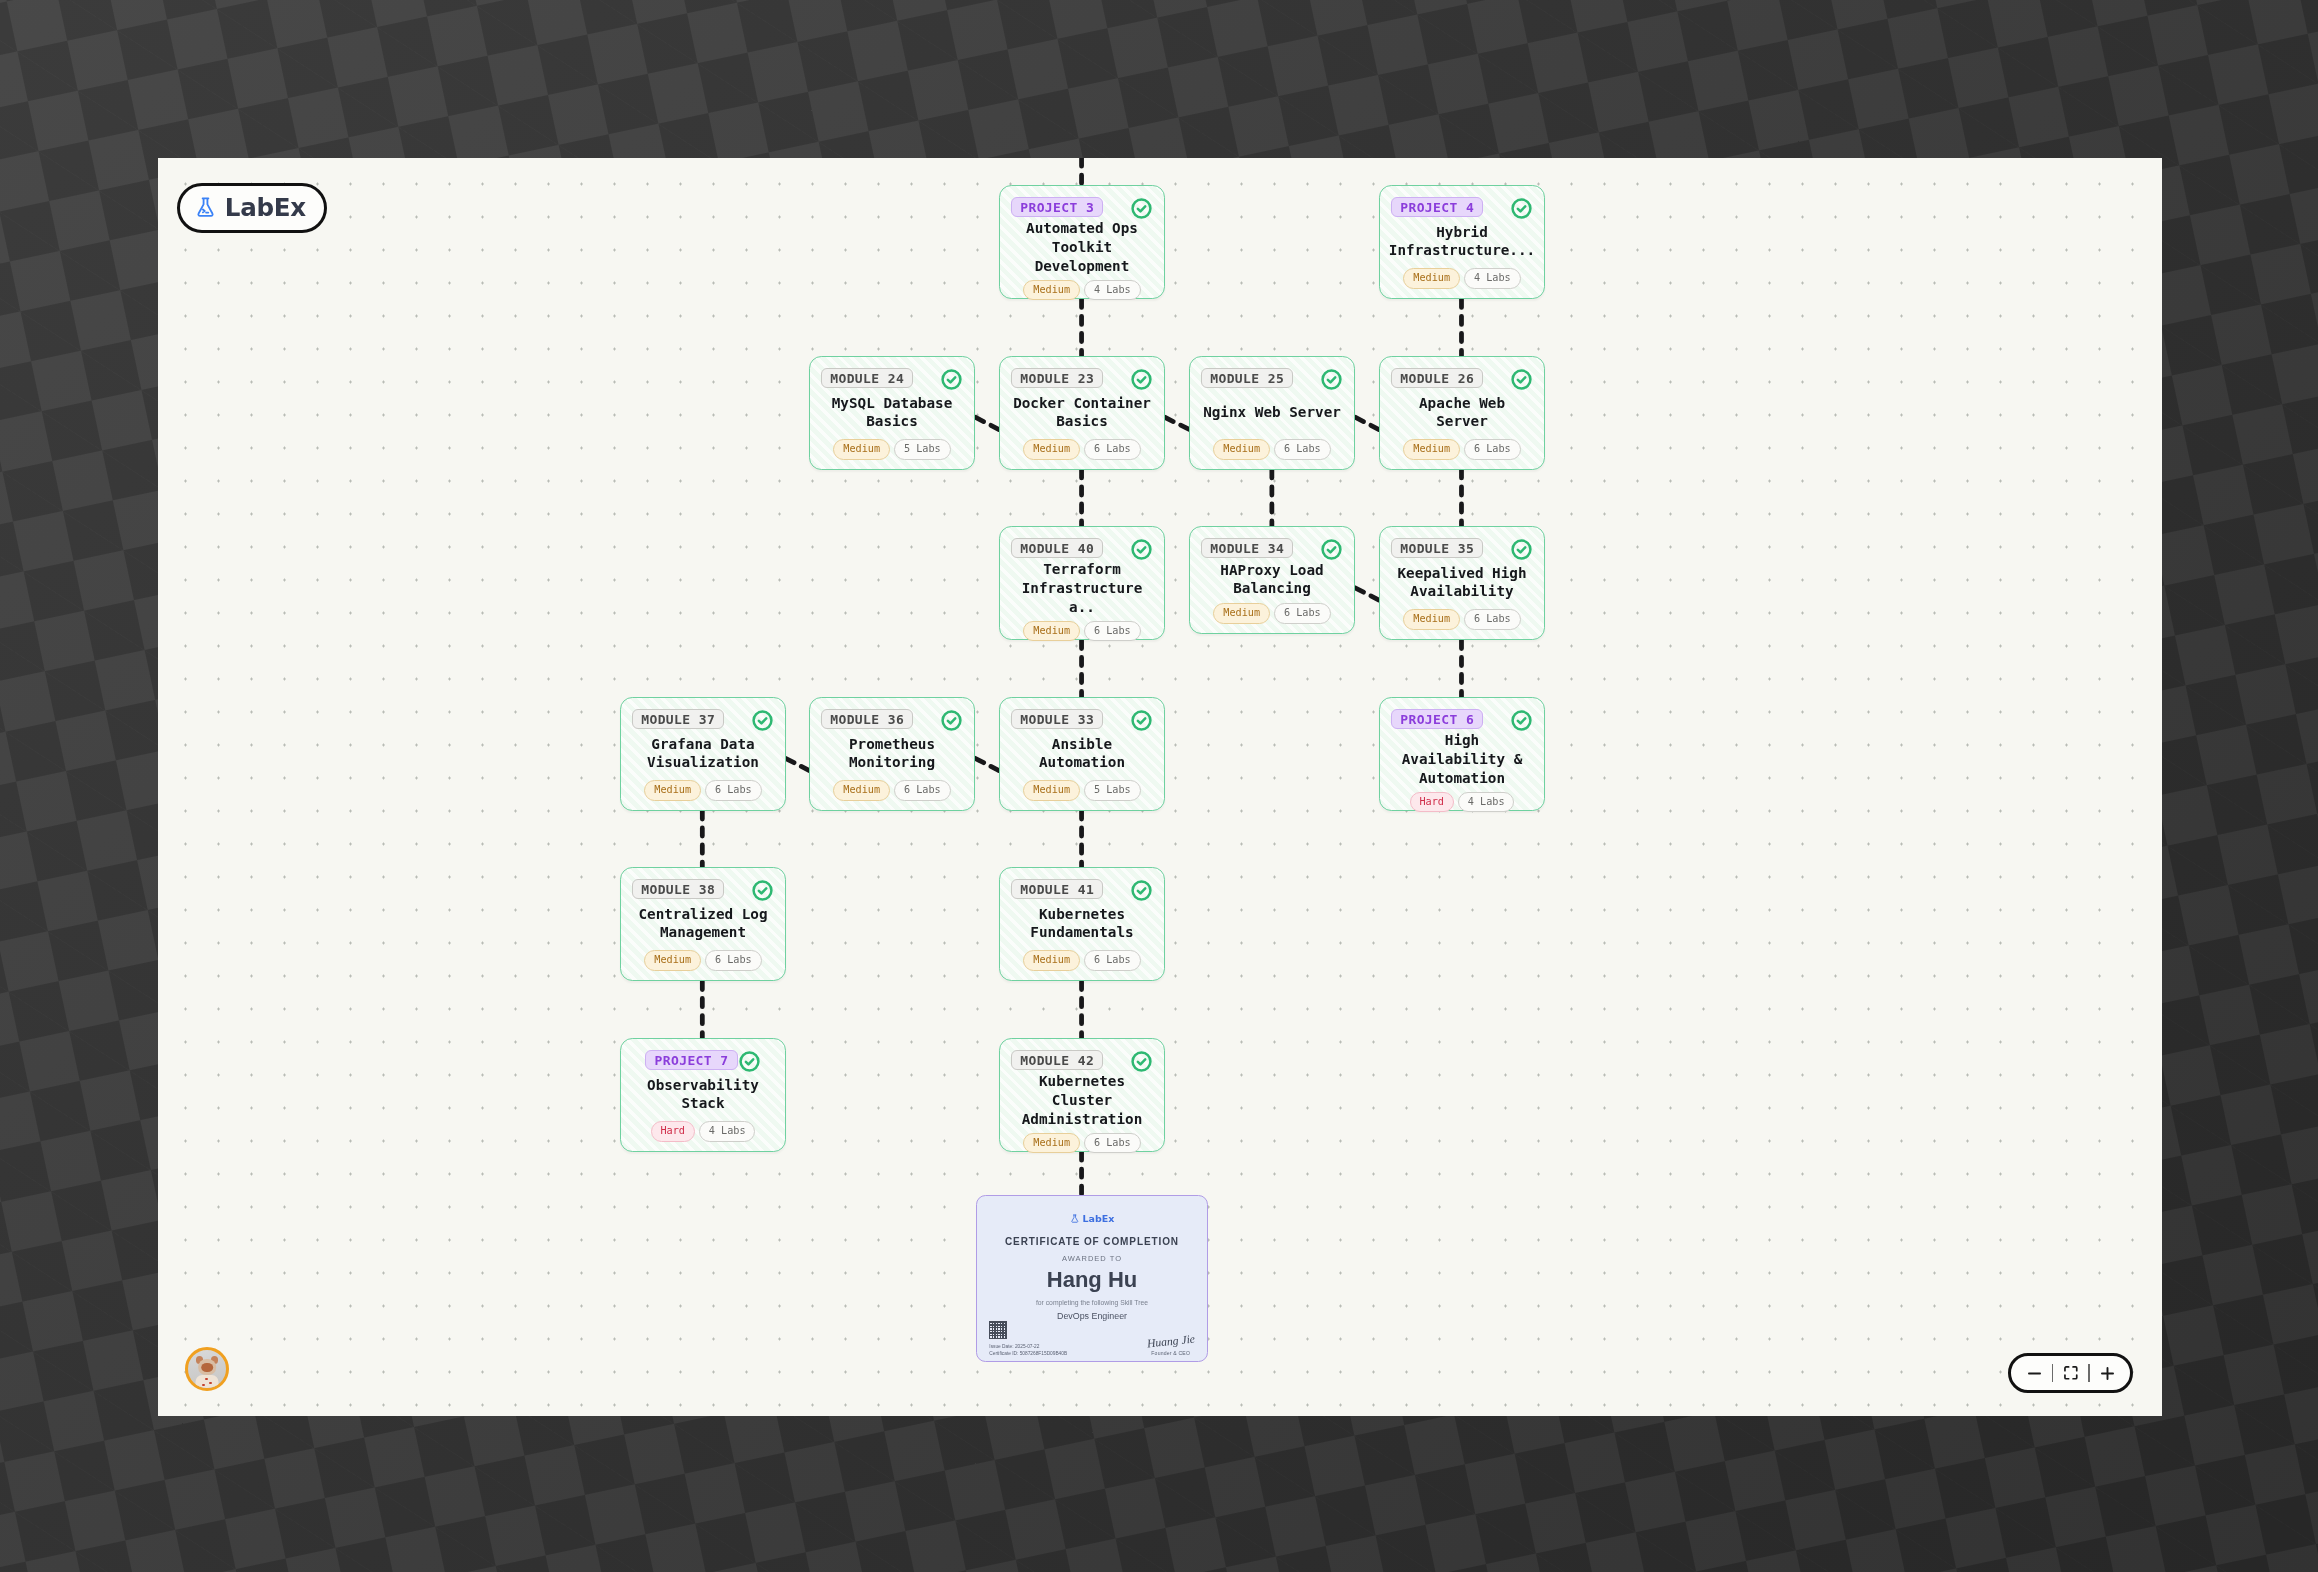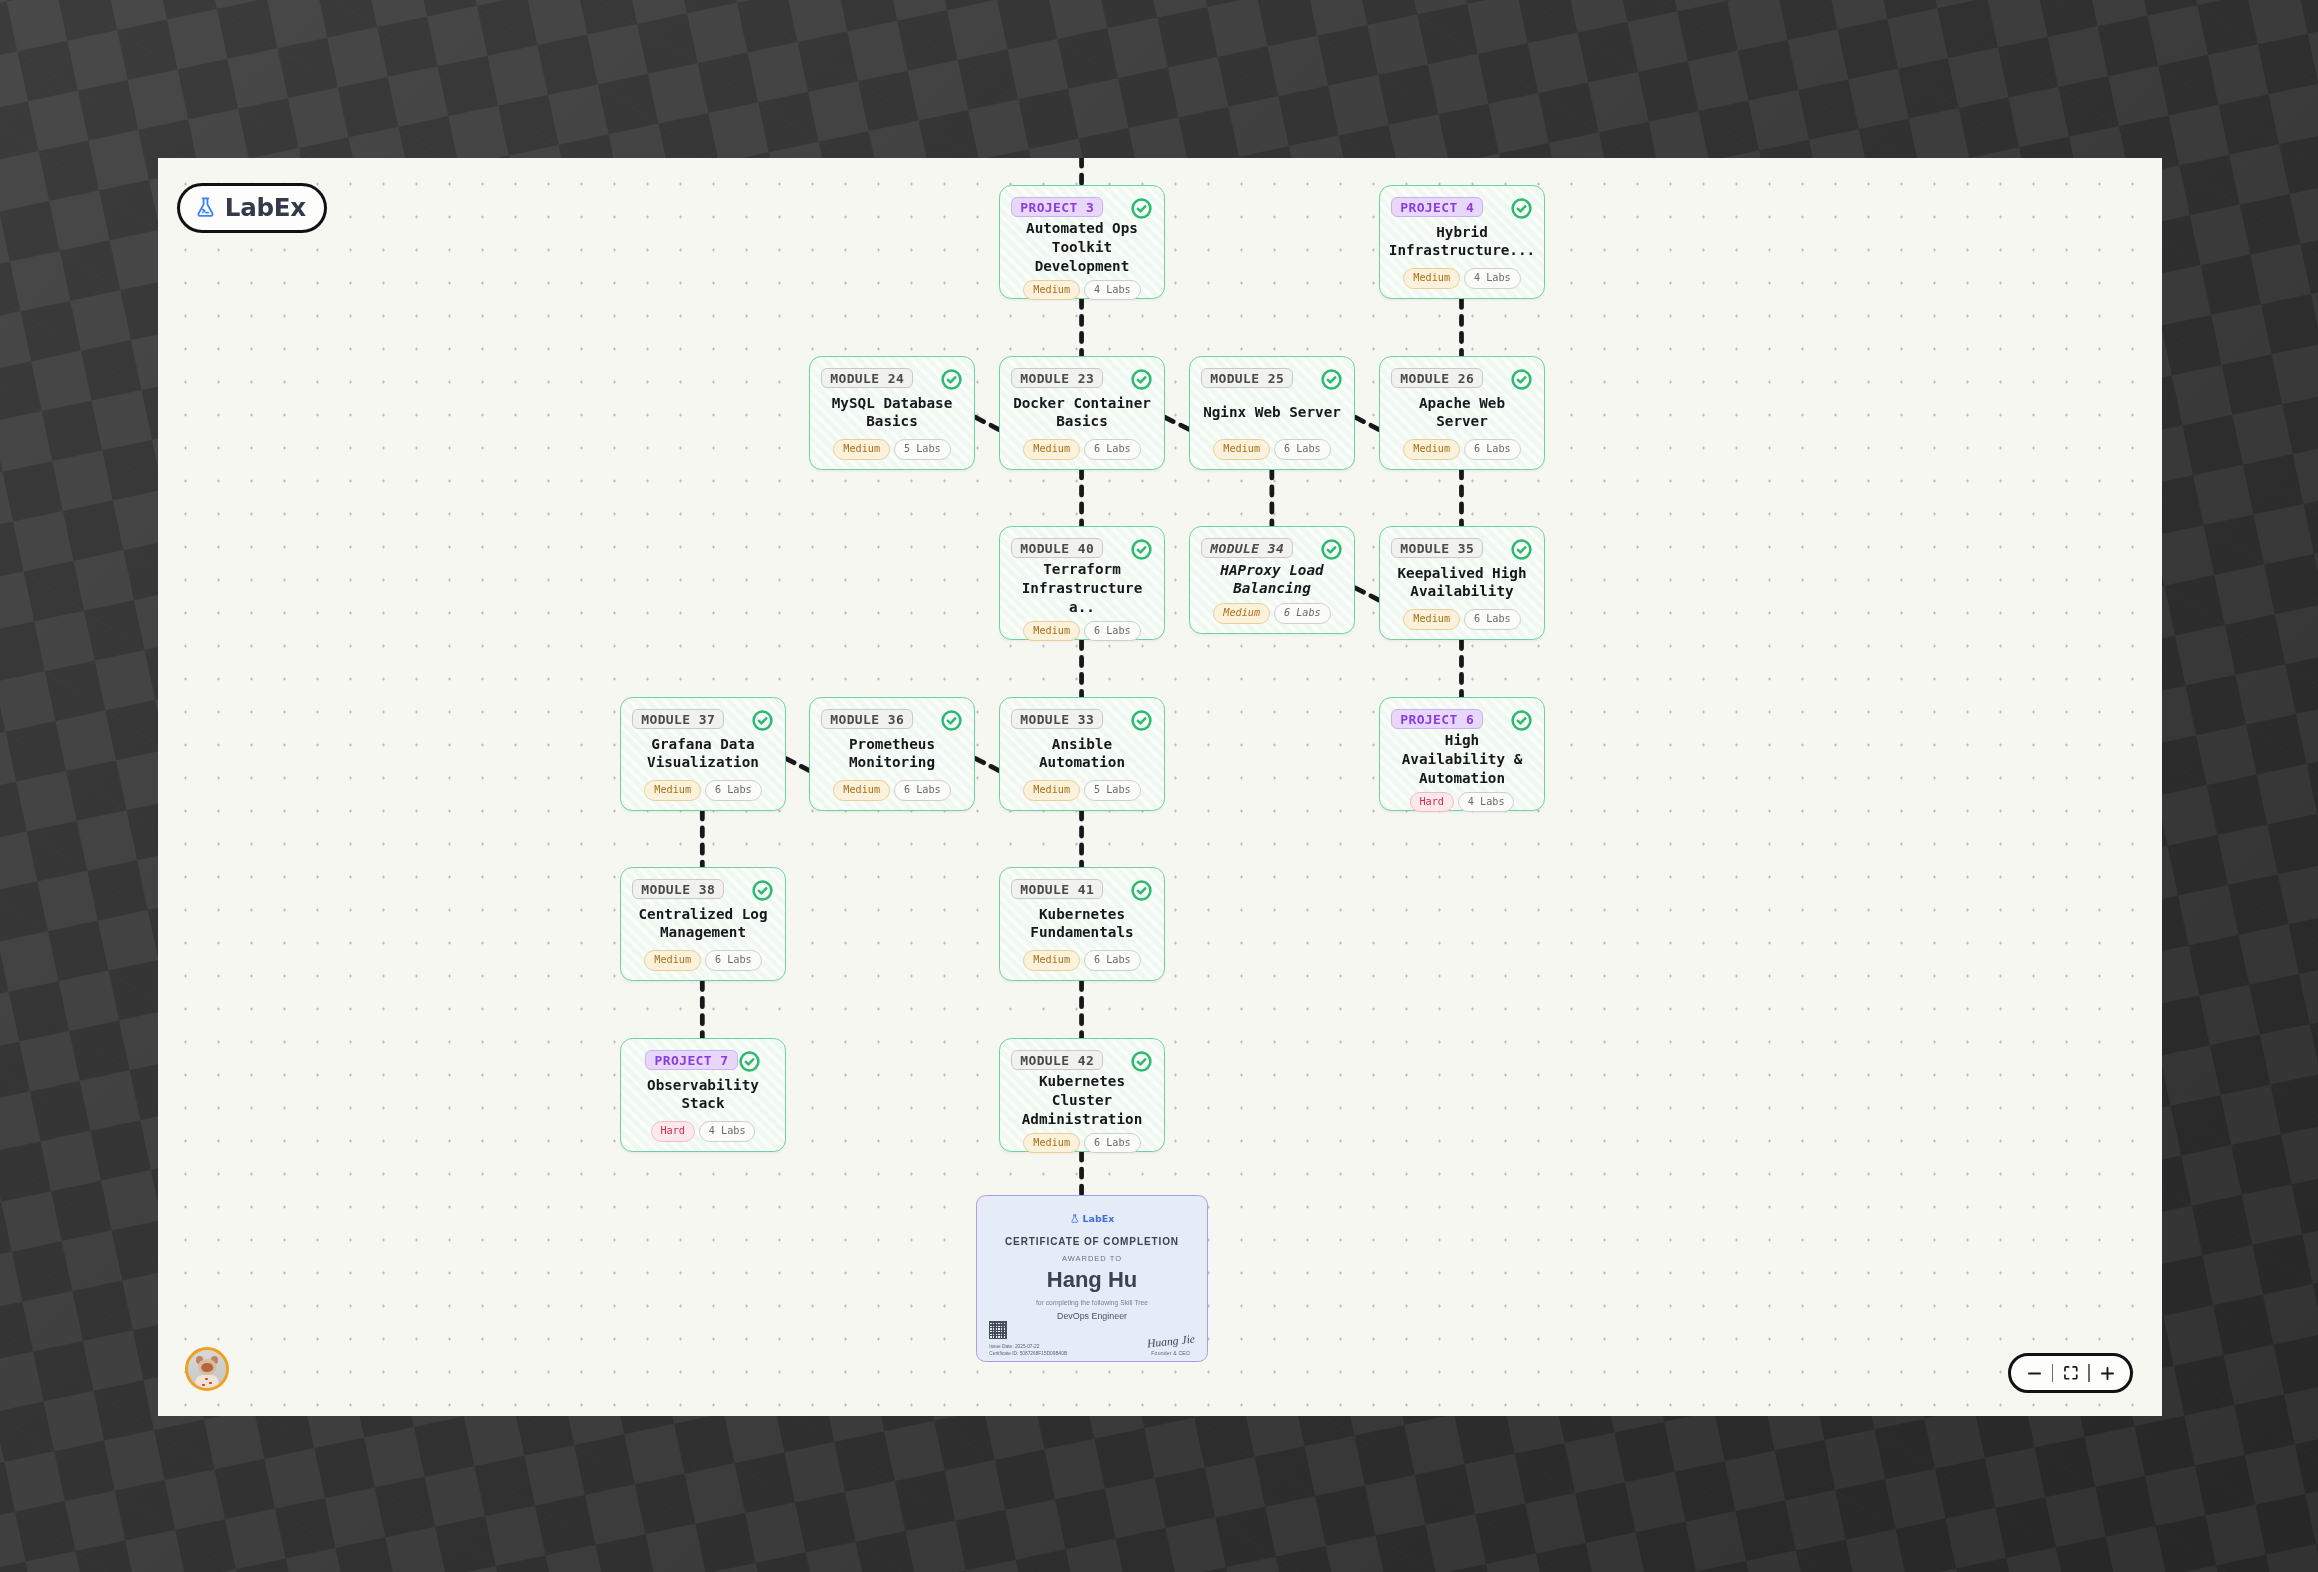--- a/index.html
+++ b/index.html
@@ -309,21 +309,21 @@
             <circle cx="12" cy="12" r="9.3"></circle>
             <path d="M8.2 12.3l2.7 2.7 5-5.3"></path>
           </svg>
         </div>
         <div class="title">Terraform Infrastructure a..</div>
         <div class="metarow">
           <span class="pill medium">Medium</span>
           <span class="pill labs">6 Labs</span>
         </div>
       </div>
-      <div class="node" style="left: 1031px; top: 368px; width: 166px; height: 108px; font-style: italic;">
+      <div class="node" style="left: 1031px; top: 368px; width: 166px; height: 108px;">
         <div class="toprow">
           <span class="badge-id module">MODULE 34</span>
           <svg class="check" viewBox="0 0 24 24" fill="none" stroke="#2eb872" stroke-width="2.6" stroke-linecap="round" stroke-linejoin="round">
             <circle cx="12" cy="12" r="9.3"></circle>
             <path d="M8.2 12.3l2.7 2.7 5-5.3"></path>
           </svg>
         </div>
         <div class="title">HAProxy Load Balancing</div>
         <div class="metarow">
           <span class="pill medium">Medium</span>

